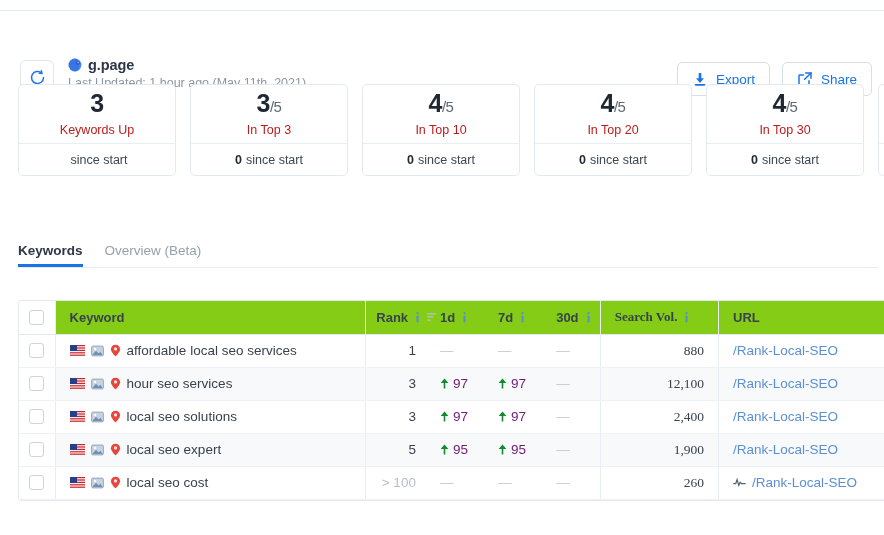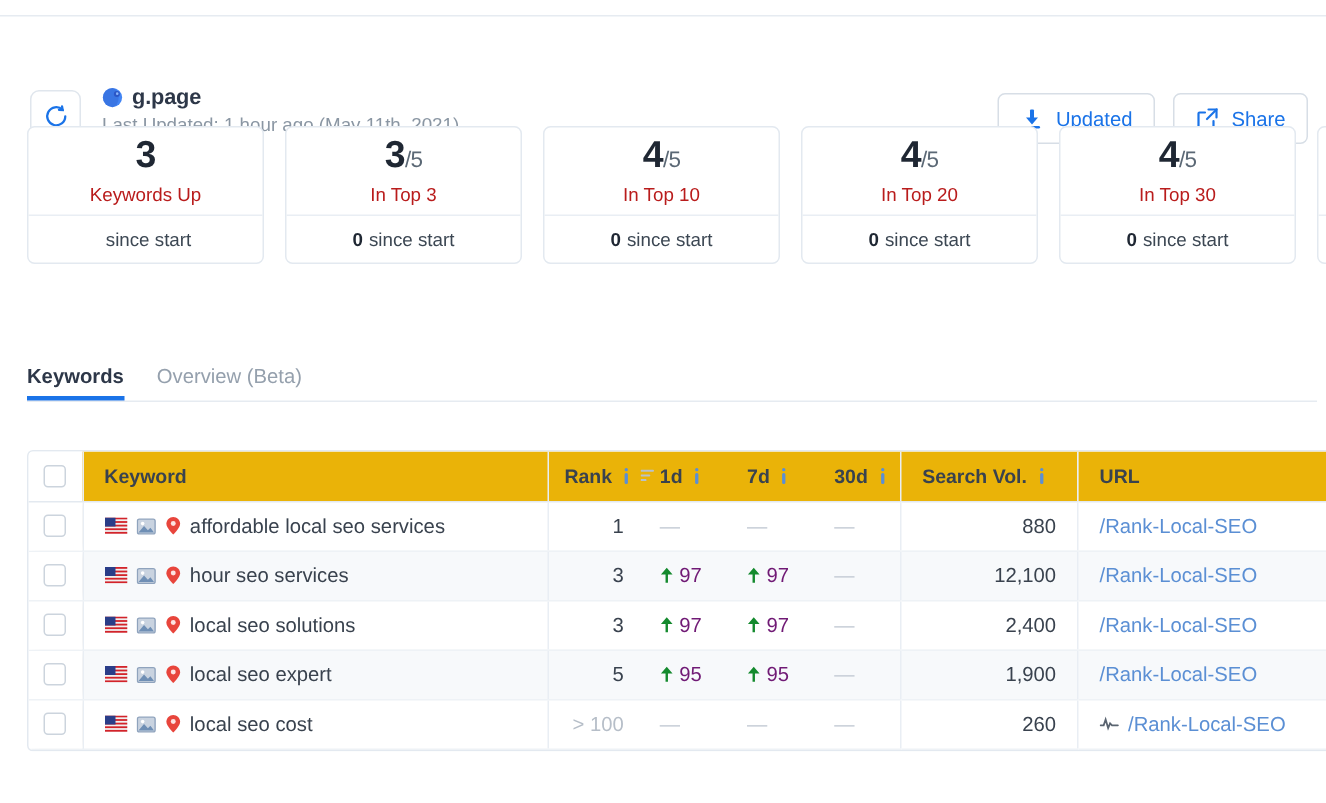--- a/index.html
+++ b/index.html
@@ -62,29 +62,29 @@
   
   .table-wrap {
     position:absolute; top:300px; left:18px; width:866px;
     border:1px solid #e3e9f0; border-right:none; border-radius:4px 0 0 4px;
     background:#fff; overflow:hidden;
   }
   table { border-collapse:collapse; width:866px; table-layout:fixed; }
   th, td { font-size:13.5px; }
 
   thead th {
-    background:#eab308; height:33px; color:#39424e; font-weight:bold;
+    background:#84cc16; height:33px; color:#39424e; font-weight:bold;
     border-bottom:1px solid #e3e9f0; font-size:13px; padding:0 10px;
     white-space:nowrap;
   }
   .c-chk   { width:36px; }
   .c-kw    { width:310px; }
   .c-rank  { width:60px; }
   .c-d     { width:58px; }
-  .c-vol   { width:118px; }
+  .c-vol   { width:118px;font-family:Liberation Serif, serif; }
   .c-url   { width:166px; }
 
   th.c-chk { padding:0; text-align:center; background:#fff; border-right:1px solid #e9eef4; }
   th.c-kw  { text-align:left; padding-left:14px; }
   th.c-rank{ text-align:right; border-left:1px solid #e9eef4; }
   th.c-d   { text-align:left; padding-left:14px; }
   th.c-vol { text-align:left; padding-left:14px; border-left:1px solid #e9eef4; }
   th.c-url { text-align:left; padding-left:14px; border-left:1px solid #e9eef4; }
 
   .hdr-cell { display:inline-flex; align-items:center; gap:5px; }
@@ -148,21 +148,21 @@
 
     <div class="hdr-actions">
       <div class="act-btn">
         <span>
           <svg width="16" height="16" viewBox="0 0 24 24" fill="#1a73e8">
             <rect x="10" y="3" width="4" height="9" rx="1"></rect>
             <path d="M6 11 L12 18 L18 11 Z"></path>
             <rect x="4" y="19.5" width="16" height="2.5" rx="1.2"></rect>
           </svg>
         </span>
-        <span>Updated</span>
+        <span>Export</span>
       </div>
       <div class="act-btn">
         <span>
           <svg width="16" height="16" viewBox="0 0 24 24" fill="none" stroke="#1a73e8" stroke-width="2.2" stroke-linecap="round">
             <path d="M13 3 L21 3 L21 11"></path>
             <path d="M21 3 L11.5 12.5"></path>
             <path d="M18 14.5 V20 a1 1 0 0 1-1 1 H4 a1 1 0 0 1-1-1 V7 a1 1 0 0 1 1-1 h5.5"></path>
           </svg>
         </span>
         <span>Share</span>

